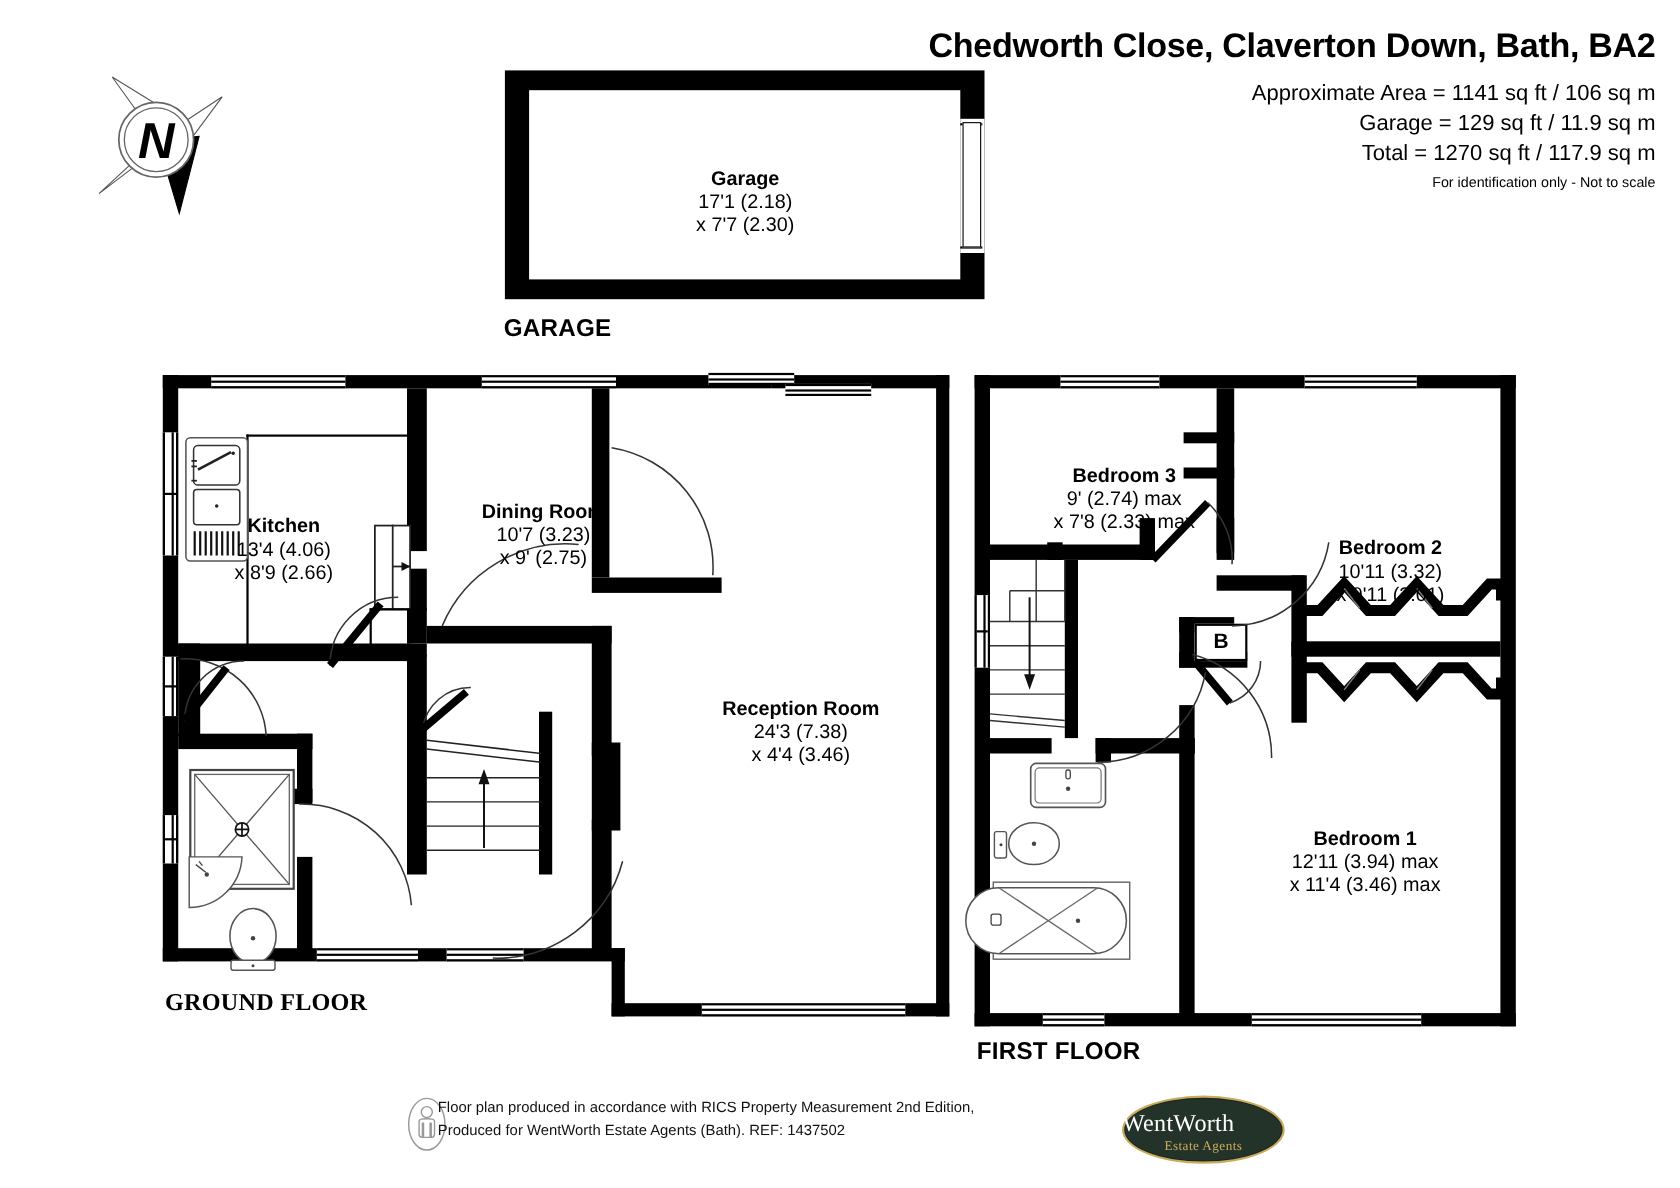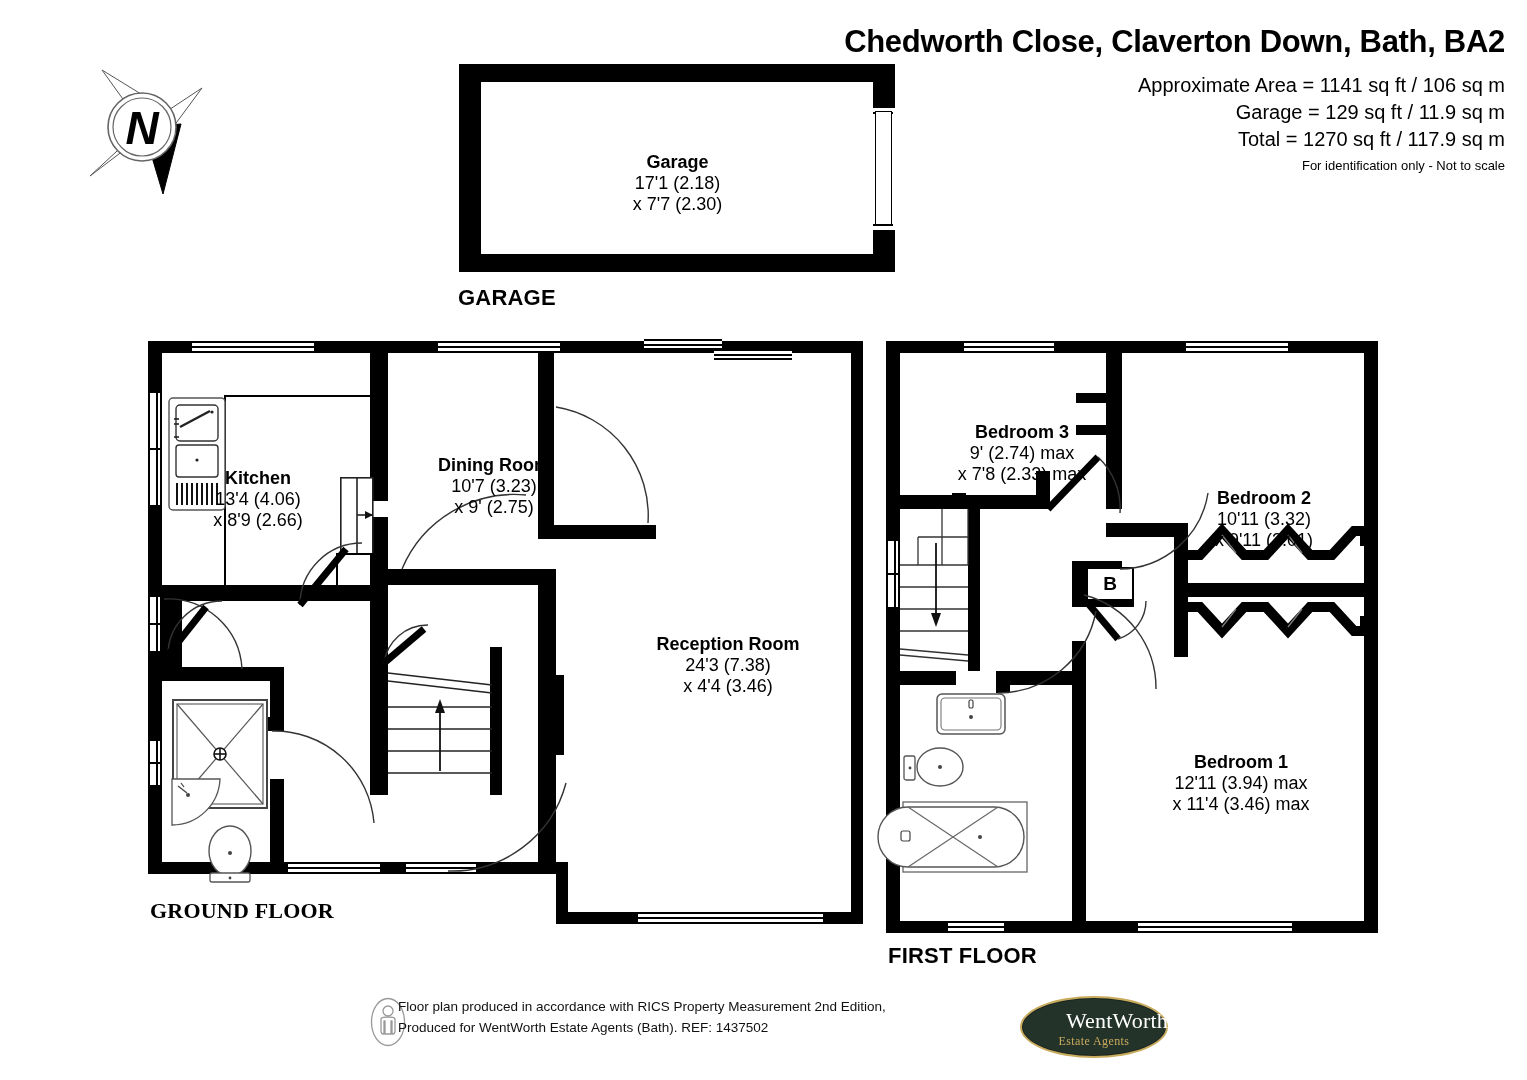--- a/index.html
+++ b/index.html
@@ -30,21 +30,21 @@
   .win:after{content:"";position:absolute;left:0;right:0;top:50%;height:2px;background:#000;transform:translateY(-50%);}
   .thin{position:absolute;border:0;background:#000;}
   svg{display:block;overflow:visible;}
   
   #footer{left:370px;top:995px;width:700px;height:70px;}
   #foot-text{position:absolute;left:28px;top:2px;font-size:13.5px;line-height:1.52;color:#111;white-space:nowrap;}
   #person-icon{position:absolute;left:0;top:2px;}
   #logo{position:absolute;left:1020px;top:996px;width:148px;height:62px;}
   .logo-oval{position:absolute;inset:0;border-radius:50%;background:#24332a;border:2px solid #c9ab5e;
              box-shadow:inset 0 0 0 1px #1b261f;}
-  .logo-t1{position:absolute;left:0;right:0;top:12px;text-align:right;color:#fff;
+  .logo-t1{position:absolute;left:0;right:0;top:12px;text-align:left;color:#fff;
            font-family:"Liberation Serif","DejaVu Serif",serif;font-size:22px;letter-spacing:.2px;}
   .logo-t2{position:absolute;left:0;right:0;top:38px;text-align:center;color:#c9ab5e;
            font-family:"Liberation Serif","DejaVu Serif",serif;font-size:12px;letter-spacing:.4px;}
 </style>
 </head>
 <body>
 
 <div class="abs" id="title">Chedworth Close, Claverton Down, Bath, BA2</div>
 <div class="abs area-line" id="area1">Approximate Area = 1141 sq ft / 106 sq m</div>
 <div class="abs area-line" id="area2">Garage = 129 sq ft / 11.9 sq m</div>

